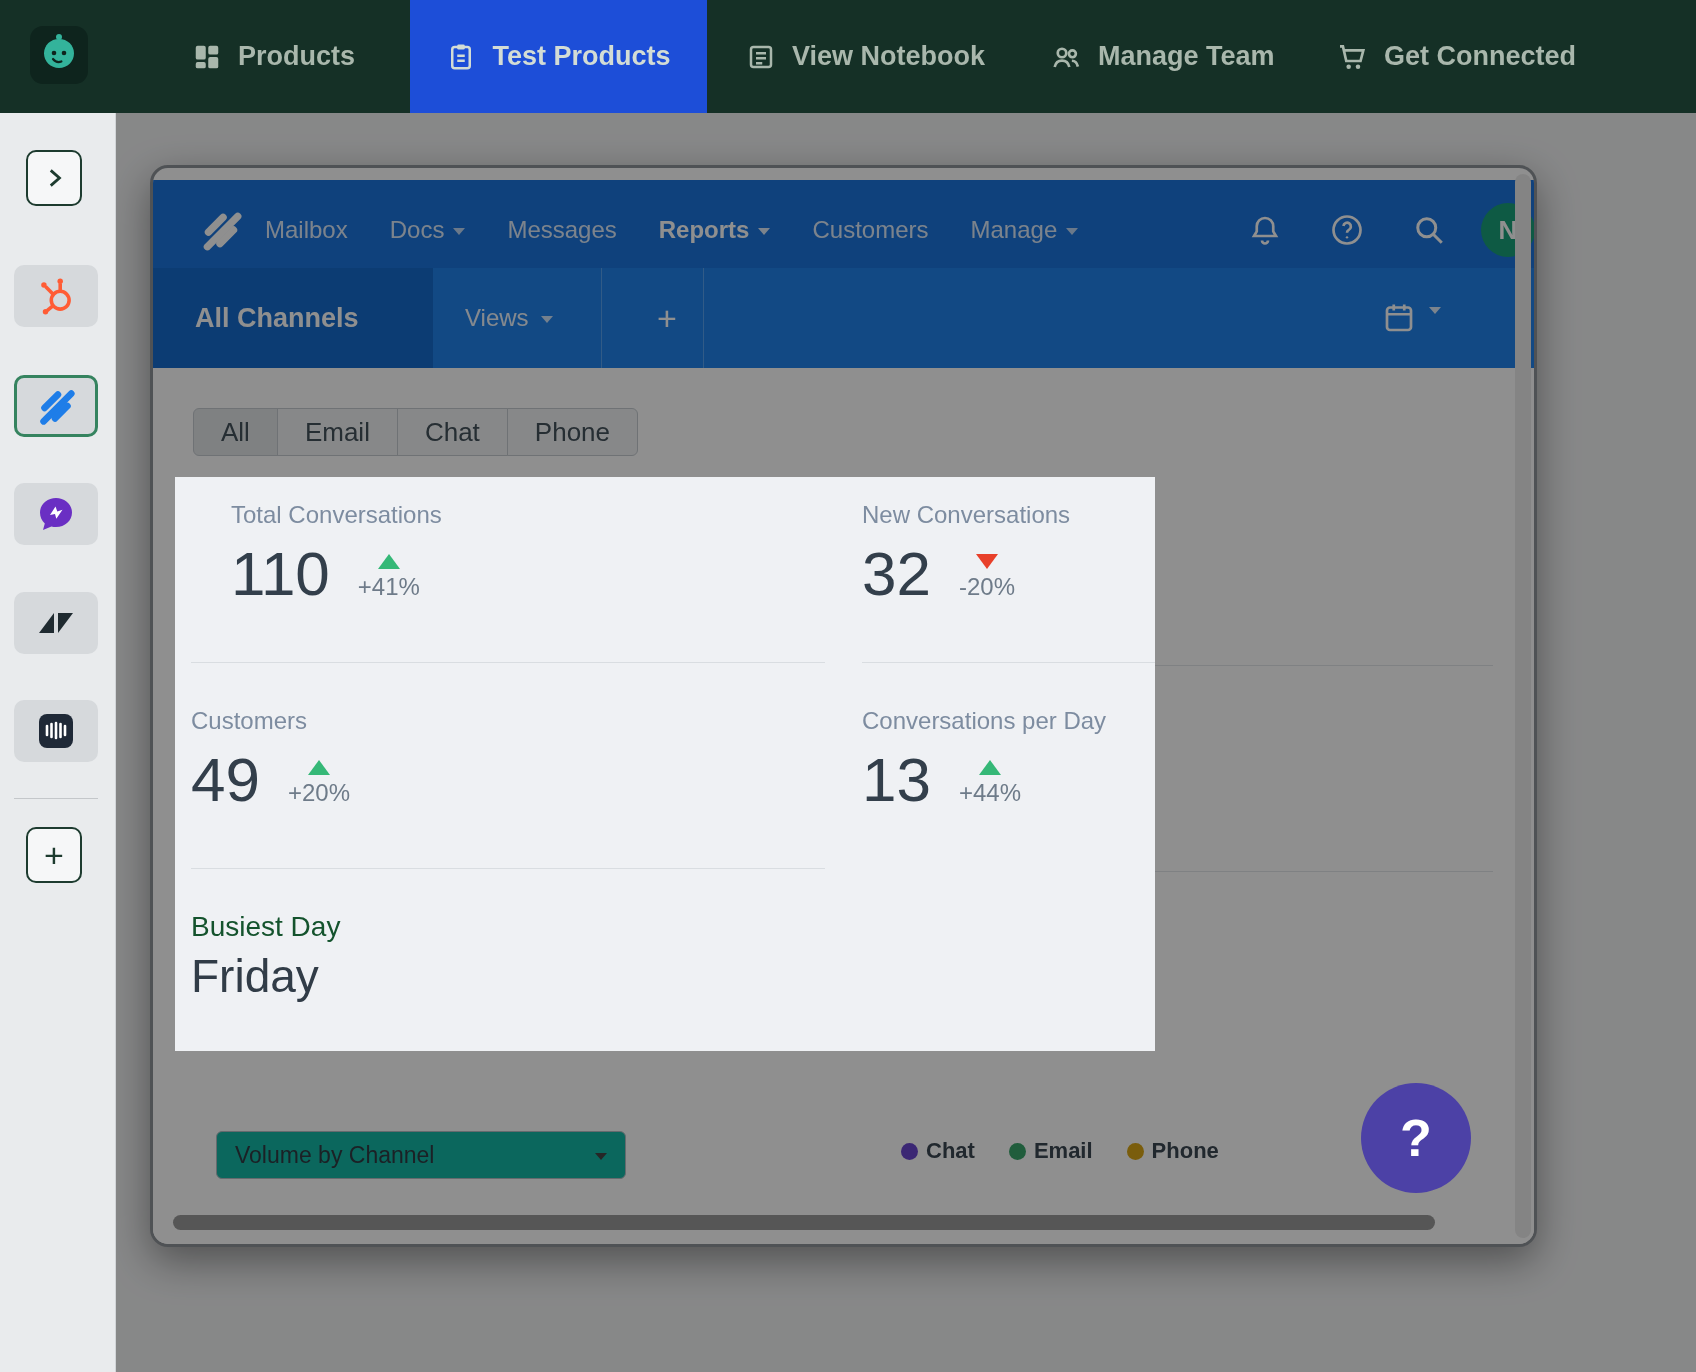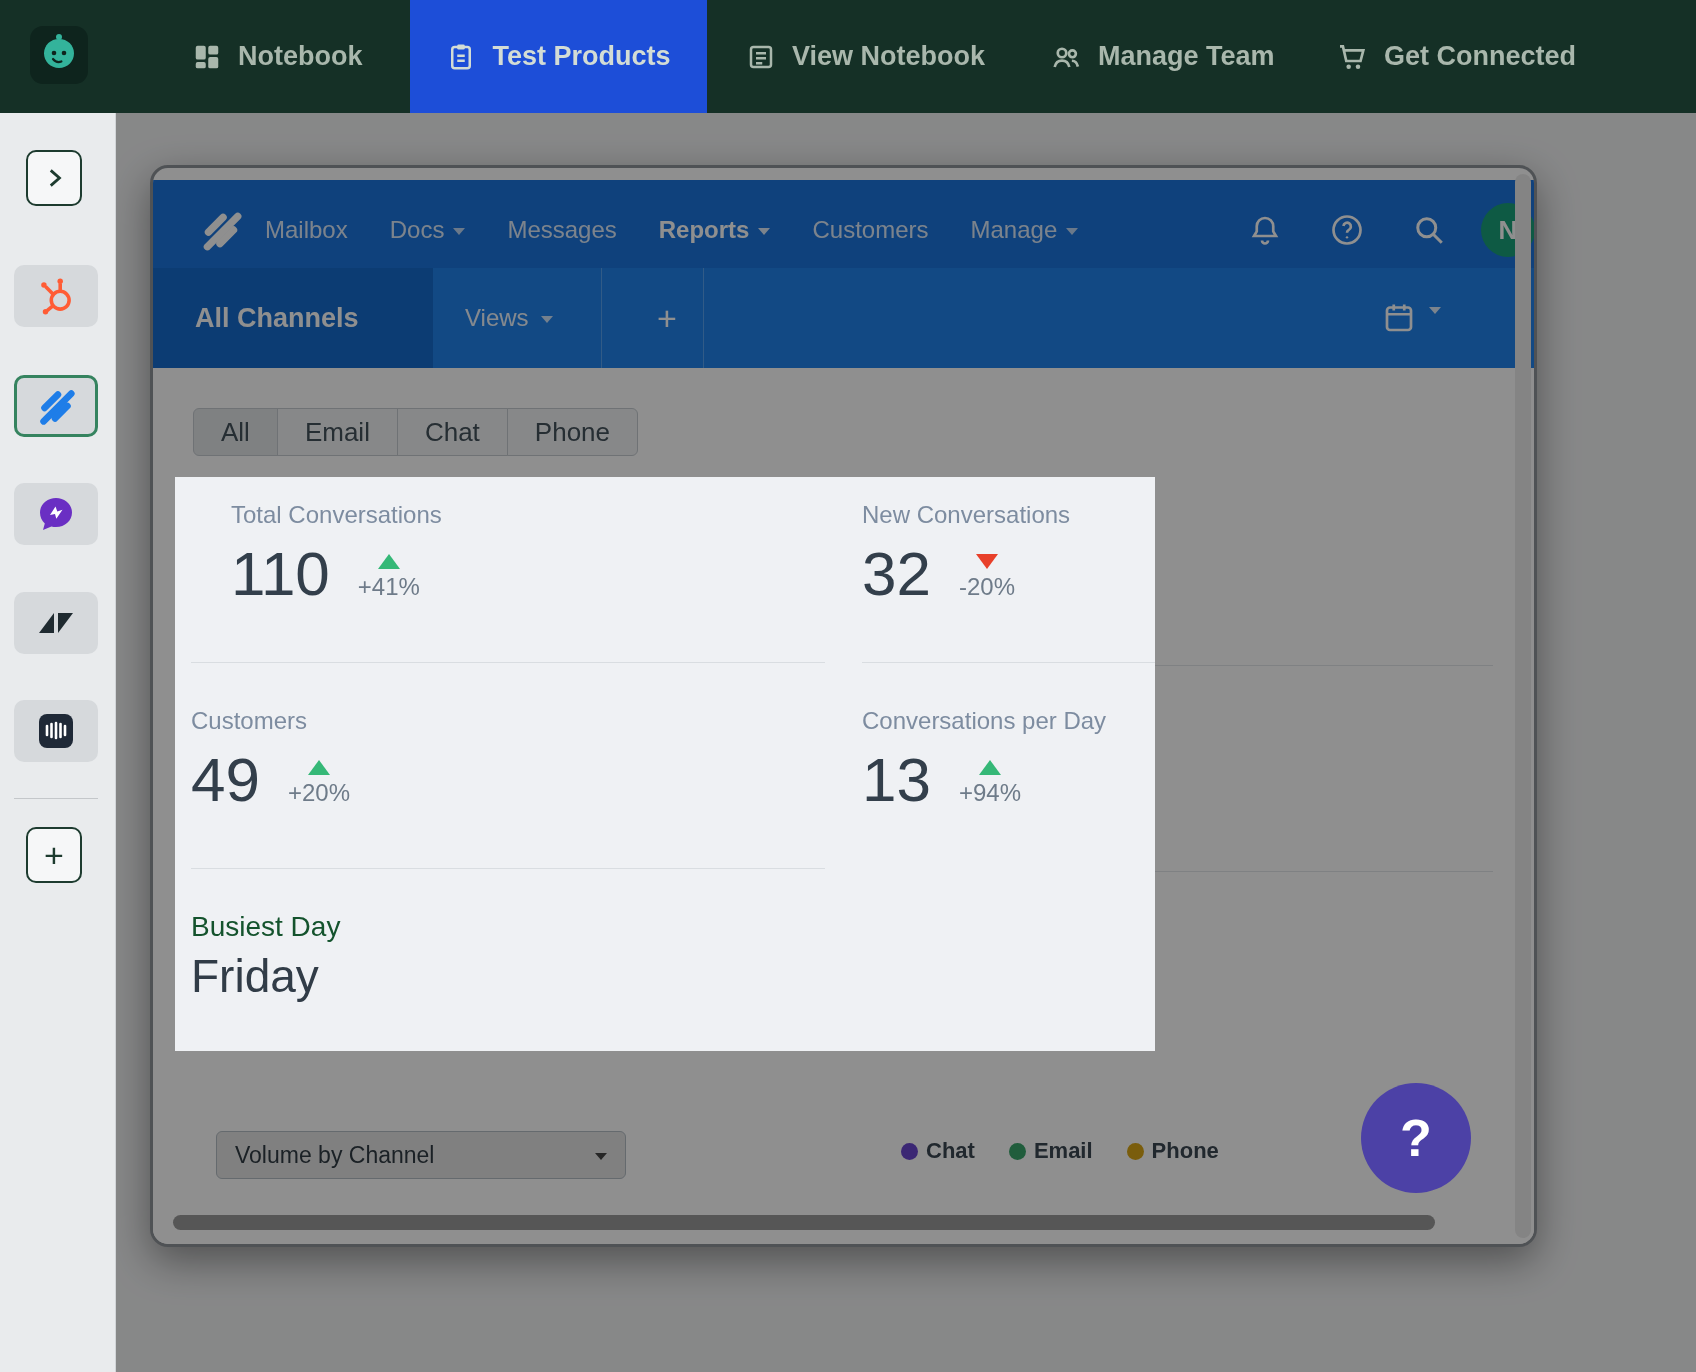--- a/index.html
+++ b/index.html
@@ -63,21 +63,21 @@
   .seg { position:absolute; left:40px; top:40px; display:flex; }
   .seg-btn { height:48px; padding:0 27px; font-size:26px; color:#44525c; background:#f1f3f4;
              border:1px solid #c6ccd1; margin-left:-1px; cursor:pointer;
              font-family:"Liberation Sans", sans-serif; }
   .seg-btn:first-child { border-radius:6px 0 0 6px; margin-left:0; }
   .seg-btn:last-child { border-radius:0 6px 6px 0; }
   .seg-btn.active { background:#e2e6e8; }
 
   .faint-line { position:absolute; height:1px; background:#e3e6e9; }
 
-  .vol-select { position:absolute; left:63px; top:763px; width:410px; height:48px; background:#e5e5e5;
+  .vol-select { position:absolute; left:63px; top:763px; width:410px; height:48px; background:#14b8a6;
                 border:1.5px solid #b4bdc4; border-radius:6px; display:flex; align-items:center;
                 justify-content:space-between; padding:0 18px; font-size:23px; color:#313c44;
                 cursor:pointer; }
   .vol-select .chev { border-top-color:#444; opacity:1; }
   .legend { position:absolute; left:748px; top:770px; display:flex; gap:34px; }
   .legend-item { display:flex; align-items:center; gap:8px; font-size:22px; font-weight:600; color:#3c4852; }
   .legend-dot { width:17px; height:17px; border-radius:50%; }
 
   .hscroll { position:absolute; left:20px; top:1047px; width:1262px; height:15px; background:#9a9a9a;
              border-radius:8px; z-index:6; cursor:pointer; }
@@ -129,21 +129,21 @@
       </svg>
     </div>
 
     <div class="topnav-item" style="left:168px;">
       <svg viewBox="0 0 24 24" width="30" height="30" fill="currentColor">
         <rect x="3" y="3" width="8" height="11" rx="1.5"></rect>
           <rect x="13" y="3" width="8" height="7" rx="1.5"></rect>
         <rect x="3" y="16" width="8" height="5" rx="1.5"></rect>
           <rect x="13" y="12" width="8" height="9" rx="1.5"></rect>
       </svg>
-      <span>Notebook</span>
+      <span>Products</span>
     </div>
 
     <div class="topnav-item active" style="left:410px; width:297px; justify-content:center;">
       <svg viewBox="0 0 24 24" width="30" height="30" fill="none" stroke="currentColor" stroke-width="2">
         <rect x="5" y="4" width="14" height="17" rx="2"></rect>
         <rect x="9" y="2" width="6" height="4" rx="1" fill="currentColor" stroke="none"></rect>
         <path d="M9 11h6M9 15h6"></path>
       </svg>
       <span>Test Products</span>
     </div>
@@ -395,21 +395,21 @@
           </span>
         </div>
       </div>
 
       <div class="metric" style="left:687px; top:230px; width:290px;">
         <div class="m-label">Conversations per Day</div>
         <div class="m-row">
           <span class="m-value">13</span>
           <span class="m-delta up">
             <span class="tri"></span>
-            <span class="pct">+94%</span>
+            <span class="pct">+44%</span>
           </span>
         </div>
       </div>
 
       <div class="spot-divider" style="left:16px; top:391px; width:634px;"></div>
 
       <div class="metric" style="left:16px; top:434px;">
         <div class="busiest-label">Busiest Day</div>
         <div class="busiest-value">Friday</div>
       </div>

